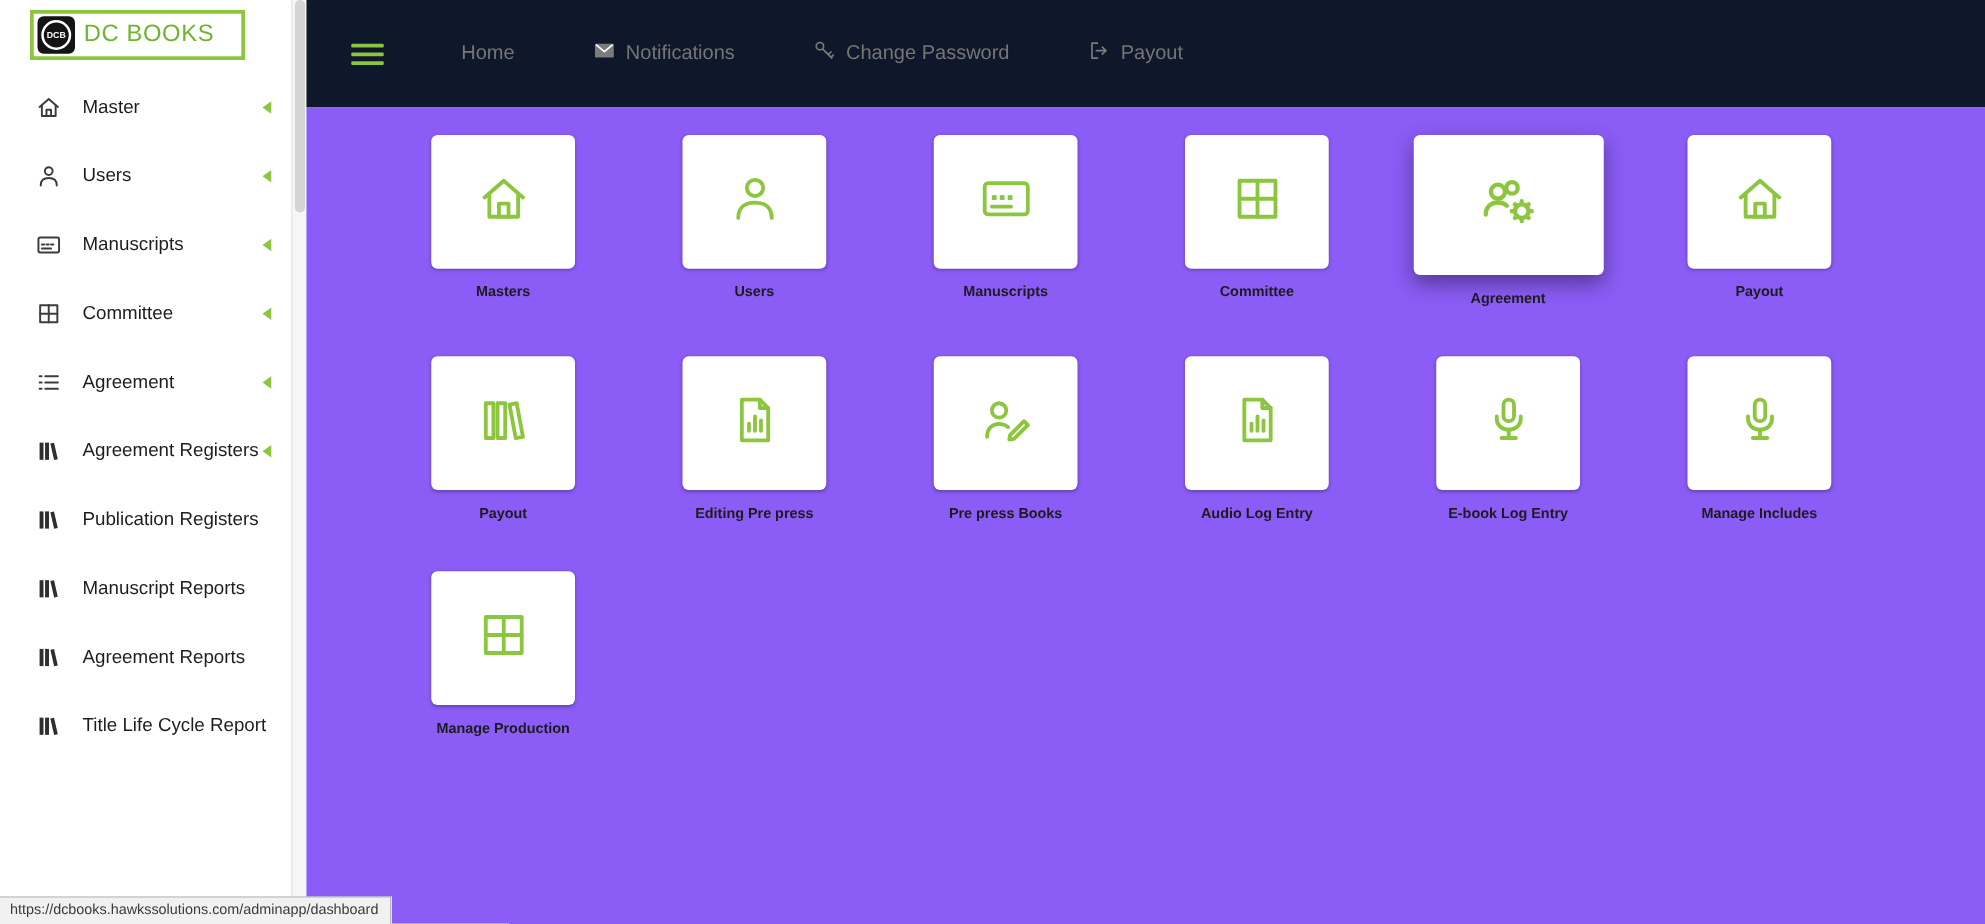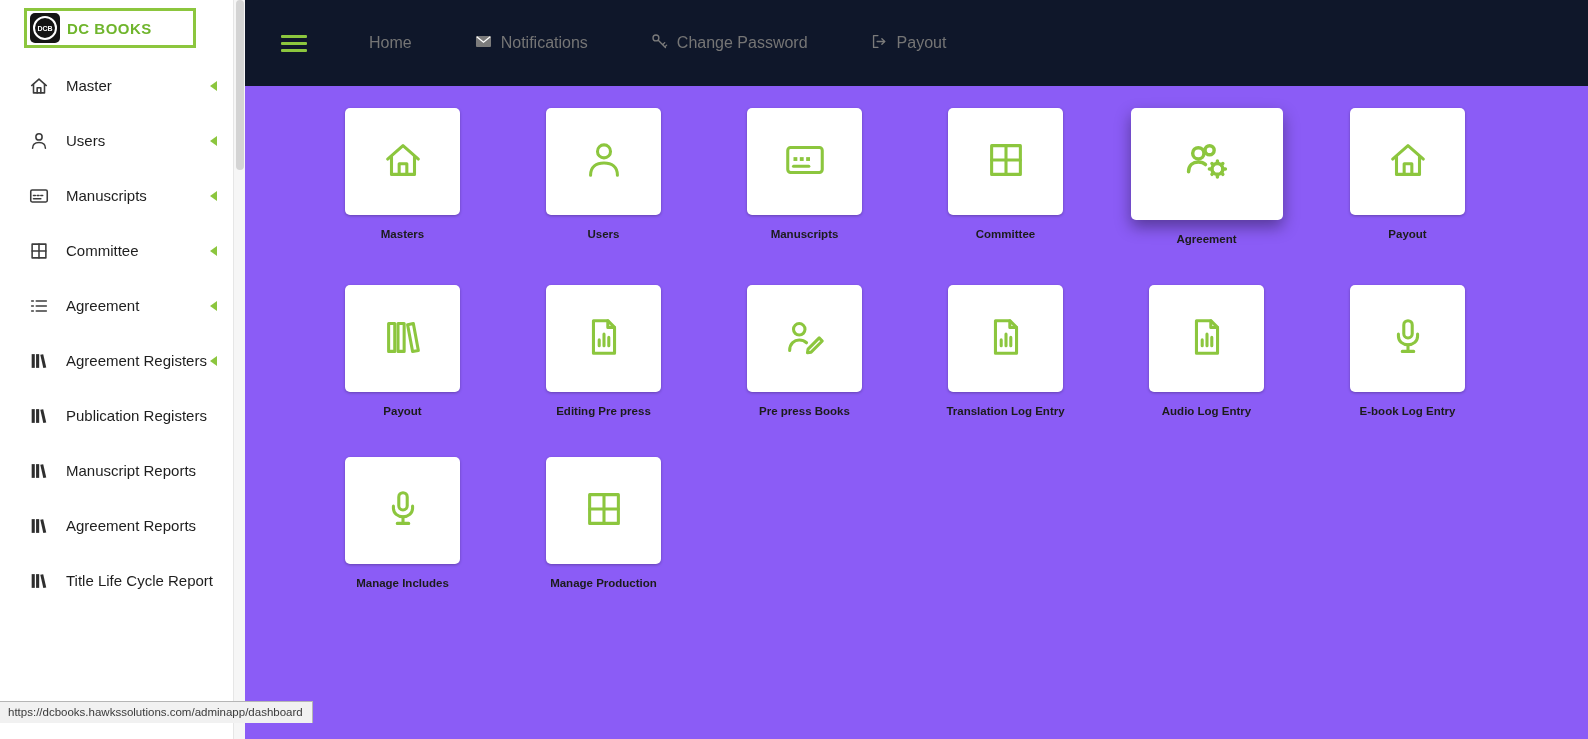--- a/index.html
+++ b/index.html
@@ -9,21 +9,21 @@
 
   
   .sidebar { width:233px; flex-shrink:0; background:#fff; position:relative; }
   .logo { margin:8px 0 10px 24px; width:172px; height:40px; border:3px solid #8cc63e;
           background:#fff; display:flex; align-items:center; gap:7px; padding:2px 6px 2px 3px; }
   .logo-badge { width:30px; height:30px; background:#141414; border-radius:5px;
                 display:flex; align-items:center; justify-content:center; flex-shrink:0; }
   .logo-badge-inner { width:24px; height:24px; border:2px solid #fff; border-radius:50%;
                       color:#fff; font-size:7px; font-weight:bold;
                       display:flex; align-items:center; justify-content:center; }
-  .logo-text { color:#6fb52c; font-weight:bold; font-size:15px; letter-spacing:.5px; white-space:nowrap; }
+  .logo-text { color:#6fb52c; font-weight:normal; font-size:19px; letter-spacing:.5px; white-space:nowrap; }
 
   .search-row { display:flex; margin:2px 18px 0 5px; }
   .search-input { flex:1; height:36px; border:1px solid #cfcfcf; border-right:none;
                   border-radius:3px 0 0 3px; padding:0 10px; font-size:13px; color:#666; outline:none;
                   font-family:"Liberation Sans", sans-serif; }
   .search-btn { width:38px; height:36px; background:#e9e9e9; border:1px solid #cfcfcf;
                 border-radius:0 3px 3px 0; display:flex; align-items:center; justify-content:center; cursor:pointer; }
 
   .menu { margin-top:6px; }
   .menu-item { display:flex; align-items:center; height:55px; padding:0 16px 0 27px; cursor:pointer; }
@@ -48,21 +48,21 @@
   .content { flex:1; background:#8b5cf6; padding:22px 0 0 57px; overflow:hidden; }
   .tiles { display:grid; grid-template-columns:repeat(6,201px); row-gap:40px; }
   .tile-cell { display:flex; flex-direction:column; align-items:center; }
   .tile { width:115px; height:107px; background:#fff; border-radius:5px;
           box-shadow:0 1px 3px rgba(0,0,0,.28); display:flex; align-items:center; justify-content:center;
           cursor:pointer; }
   .tile.highlighted { width:152px; height:112px; box-shadow:0 7px 16px rgba(0,0,0,.38); }
   .tile-label { margin-top:13px; font-size:11.5px; font-weight:bold; color:#1c1c1c; text-align:center; }
 
   
-  .status-tooltip { position:fixed; left:0; bottom:16px; background:#f1f1f1; border:1px solid #b5b5b5;
+  .status-tooltip { position:fixed; left:0; bottom:0; background:#f1f1f1; border:1px solid #b5b5b5;
                     border-left:none; border-bottom:none; padding:4px 9px 5px 8px; font-size:11.5px; color:#3a3a3a; }
 
   svg.t { stroke:#8cc63e; stroke-width:1.6; fill:none; stroke-linecap:round; stroke-linejoin:round; }
   svg.s { stroke:#3c3c3c; stroke-width:1.7; fill:none; stroke-linecap:round; stroke-linejoin:round; }
   svg.n { stroke:#7b7b7b; stroke-width:1.7; fill:none; stroke-linecap:round; stroke-linejoin:round; }
 </style>
 </head>
 <body>
 
 <div class="app">
@@ -345,41 +345,30 @@
             <span>
               <svg class="t" width="46" height="46" viewBox="0 0 24 24">
                 <circle cx="9" cy="8" r="3"></circle>
                 <path d="M4 19 C4 15.2 6.5 13.6 9 13.6 C10.5 13.6 11.8 14.1 12.8 15"></path>
                 <path d="M13.6 18.3 L19.4 12.5 L21 14.1 L15.2 19.9 L13.3 20.2 Z"></path>
               </svg></span>
           </div>
           <div class="tile-label">Pre press Books</div>
         </div>
 
+
         <div class="tile-cell">
           <div class="tile">
             <span>
               <svg class="t" width="46" height="46" viewBox="0 0 24 24">
                 <path d="M6.5 3.5 H14 L17.5 7 V20.5 H6.5 Z"></path>
                   <path d="M14 3.5 V7 H17.5"></path>
                 <path d="M9.5 16.5 V13.5 M12 16.5 V10.5 M14.5 16.5 V12.2"></path>
               </svg></span>
           </div>
-          <div class="tile-label">Translation Log Entry</div>
-        </div>
-
-        <div class="tile-cell">
-          <div class="tile">
-            <span>
-              <svg class="t" width="46" height="46" viewBox="0 0 24 24">
-                <path d="M6.5 3.5 H14 L17.5 7 V20.5 H6.5 Z"></path>
-                  <path d="M14 3.5 V7 H17.5"></path>
-                <path d="M9.5 16.5 V13.5 M12 16.5 V10.5 M14.5 16.5 V12.2"></path>
-              </svg></span>
-          </div>
           <div class="tile-label">Audio Log Entry</div>
         </div>
 
         <div class="tile-cell">
           <div class="tile">
             <span>
               <svg class="t" width="46" height="46" viewBox="0 0 24 24">
                 <rect x="9.8" y="3.5" width="4.4" height="9" rx="2.2"></rect>
                 <path d="M7 10.5 V11.5 C7 14.3 9.2 16 12 16 C14.8 16 17 14.3 17 11.5 V10.5"></path>
                 <path d="M12 16 V19.5 M9 19.5 H15"></path>

